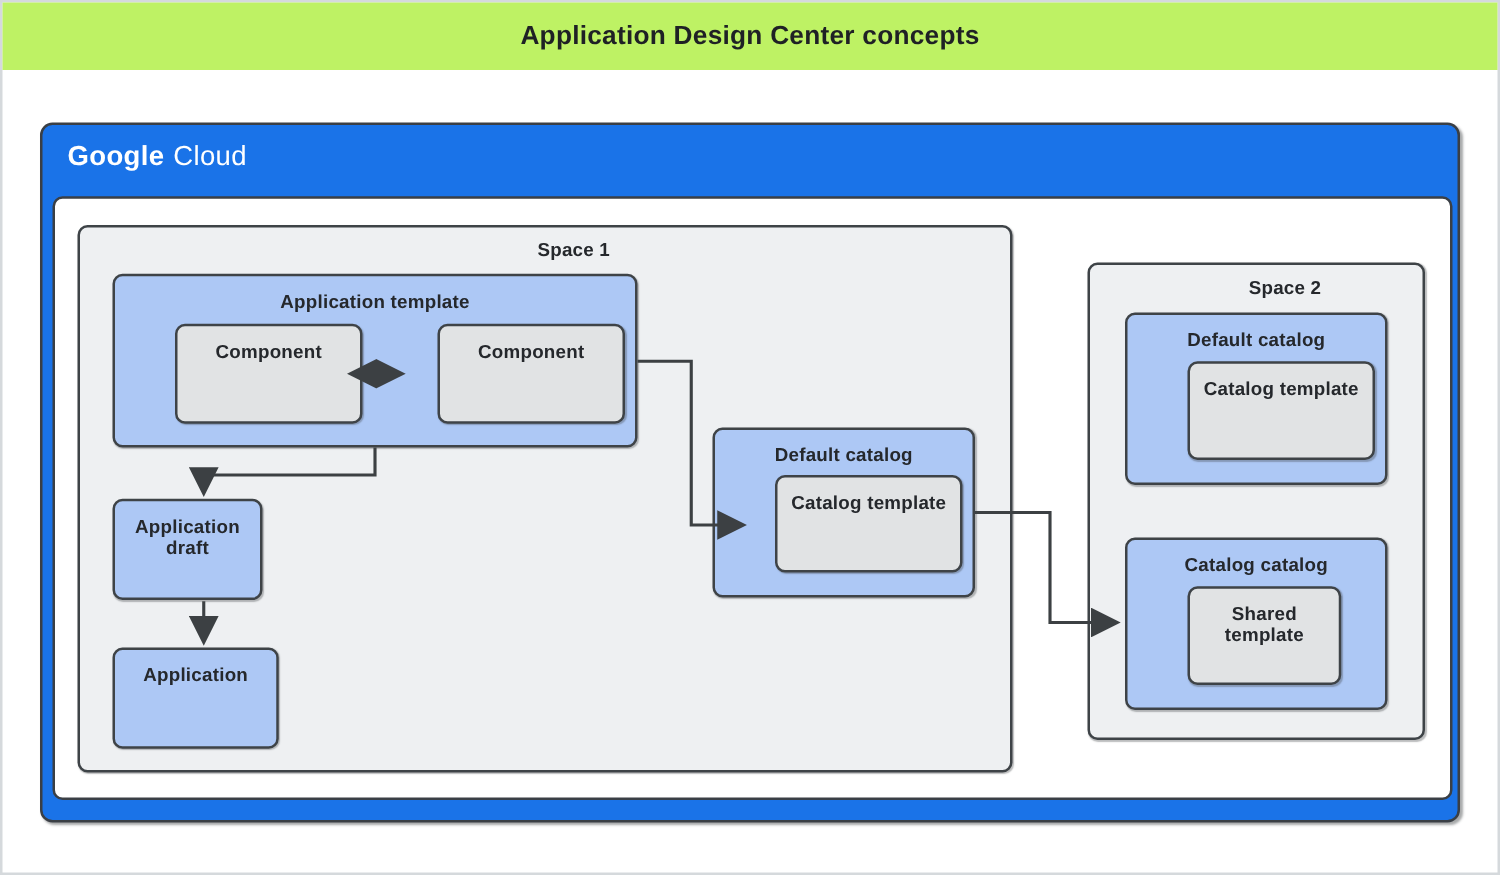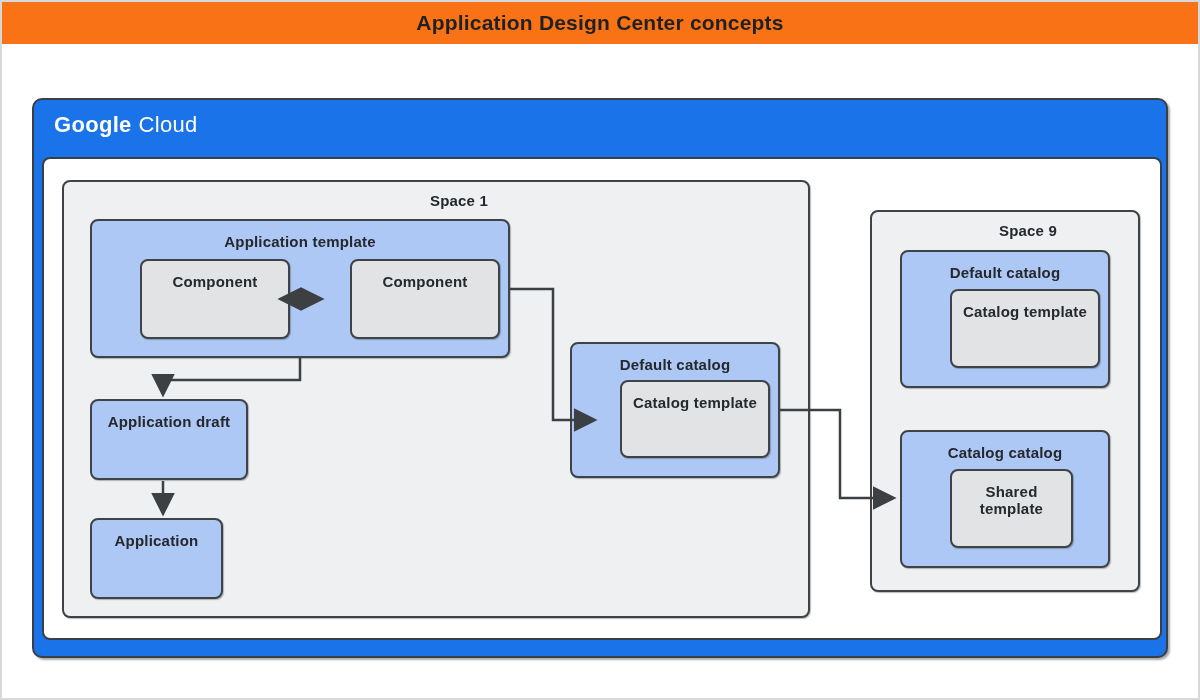--- a/index.html
+++ b/index.html
@@ -15,22 +15,22 @@
     height: 700px;
     background: #ffffff;
     outline: 2px solid #d5d9dc;
     outline-offset: -2px;
     overflow: hidden;
   }
   
   .titlebar {
     position: absolute;
     left: 2px; top: 2px;
-    width: 1196px; height: 42px;
-    background: #f97316;
+    width: 1196px; height: 54px;
+    background: #bef264;
     display: flex;
     align-items: center;
     justify-content: center;
   }
   .titlebar h1 {
     margin: 0;
     font-size: 21px;
     font-weight: 700;
     letter-spacing: 0.2px;
     color: #1f2125;
@@ -117,36 +117,36 @@
   <div class="box blue" style="left:90px; top:219px; width:420px; height:139px;">
     <span class="box-label">Application template</span>
   </div>
   <div class="box gray" style="left:120px; top:259px; width:150px; height:80px;">
     <span class="box-label">Component</span>
   </div>
   <div class="box gray" style="left:330px; top:259px; width:150px; height:80px;">
     <span class="box-label">Component</span>
   </div>
 
-  <div class="box blue" style="left:90px; top:399px; width:158px; height:81px;">
+  <div class="box blue" style="left:90px; top:399px; width:120px; height:81px;">
     <span class="box-label">Application draft</span>
   </div>
   <div class="box blue" style="left:90px; top:518px; width:133px; height:81px;">
     <span class="box-label">Application</span>
   </div>
 
   <div class="box blue" style="left:570px; top:342px; width:210px; height:136px;">
     <span class="box-label">Default catalog</span>
   </div>
   <div class="box gray" style="left:600px; top:380px; width:150px; height:78px;">
     <span class="box-label">Catalog template</span>
   </div>
 
   <div class="box space" style="left:870px; top:210px; width:270px; height:382px;">
-    <span class="box-label">Space 9</span>
+    <span class="box-label">Space 2</span>
   </div>
 
   <div class="box blue" style="left:900px; top:250px; width:210px; height:138px;">
     <span class="box-label">Default catalog</span>
   </div>
   <div class="box gray" style="left:930px; top:289px; width:150px; height:79px;">
     <span class="box-label">Catalog template</span>
   </div>
 
   <div class="box blue" style="left:900px; top:430px; width:210px; height:138px;">

